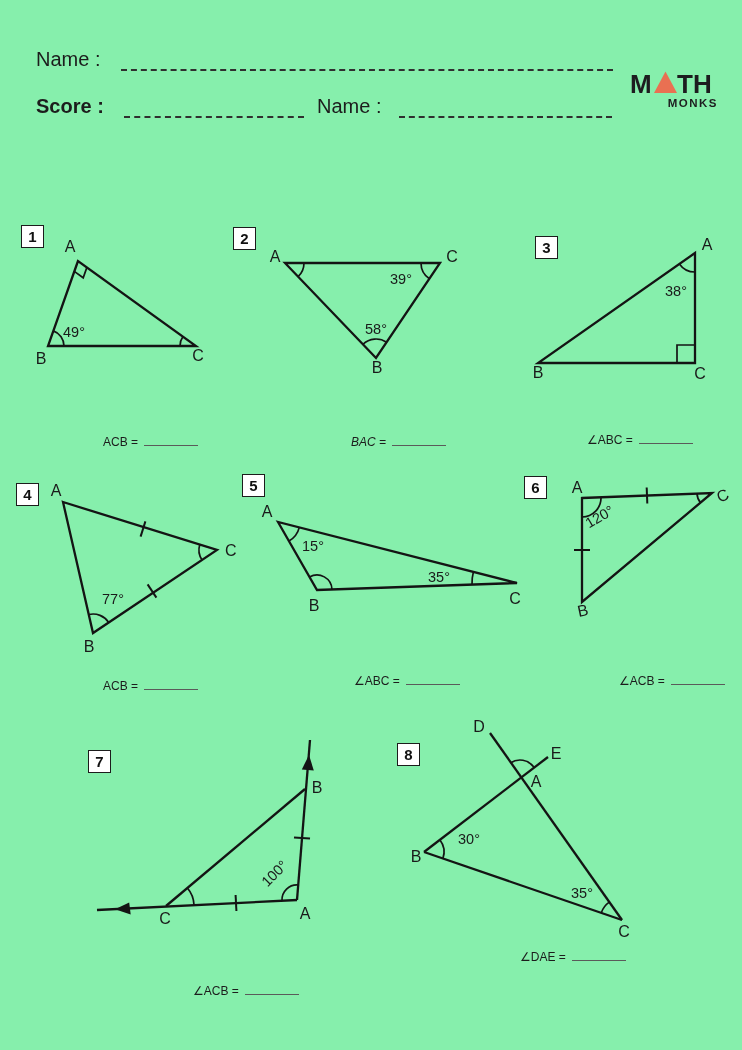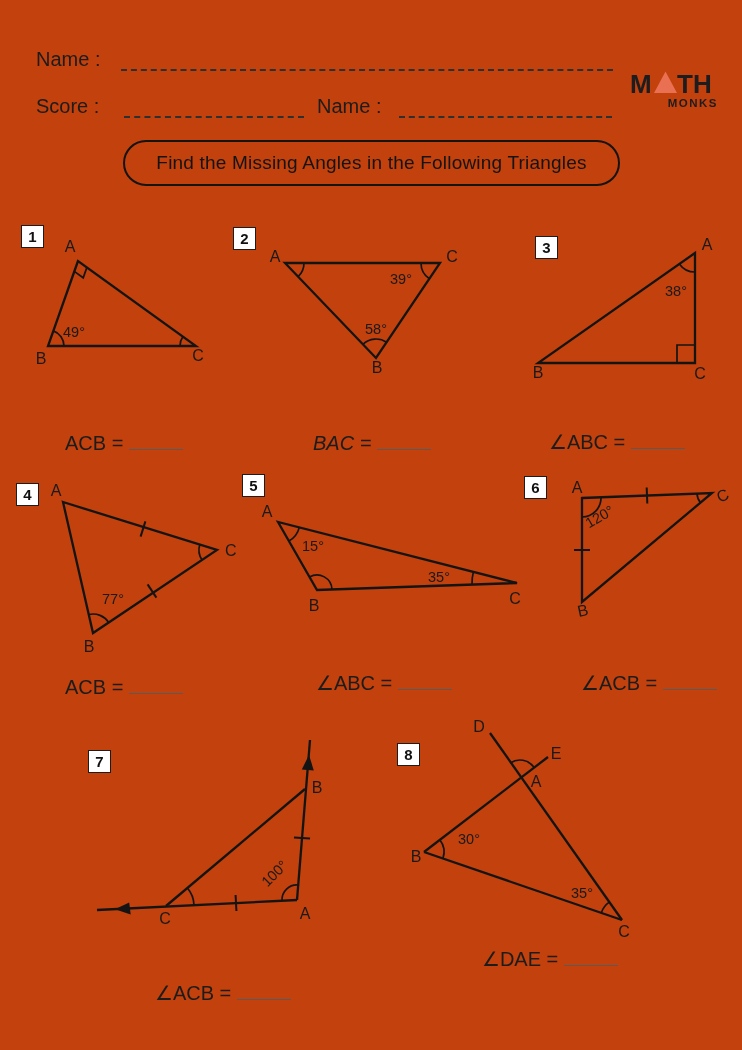--- a/index.html
+++ b/index.html
@@ -1,65 +1,64 @@
 <!DOCTYPE html>
 <html><head>
 <meta charset="utf-8">
 <style>
   html,body{margin:0;padding:0;background:#e8e8e8;}
   .page{
-    position:relative;width:742px;height:1050px;background:#c2410c;
+    position:relative;width:742px;height:1050px;background:#86efac;
     font-family:"Liberation Sans","DejaVu Sans",sans-serif;color:#1a1a1a;
     overflow:hidden;margin:0 auto;
   }
   .abs{position:absolute;}
   .hdr-label{font-size:20px;color:#1c1c1c;}
   .dash-line{border-bottom:2px dashed #2f2f2f;height:18px;}
   .title-box{
     left:123px;top:140px;width:497px;height:46px;
     border:2.5px solid #141414;border-radius:24px;
     display:flex;align-items:center;justify-content:center;
     font-size:19px;color:#141414;letter-spacing:.2px;box-sizing:border-box;
   }
   .numbox{
     width:23px;height:23px;border:1.8px solid #1c1c1c;box-sizing:border-box;
     display:flex;align-items:center;justify-content:center;
     font-size:15px;font-weight:bold;color:#111;background:#fff;
   }
-  .answer{font-size:20px;color:#1c1c1c;white-space:nowrap;}
+  .answer{font-size:12px;color:#1c1c1c;white-space:nowrap;margin-left:38px;}
   .blank{display:inline-block;width:54px;height:13px;border-bottom:1.7px solid #5a5a5a;margin-left:6px;}
   svg{overflow:visible;}
   svg text{font-family:"Liberation Sans","DejaVu Sans",sans-serif;fill:#1a1a1a;font-size:16px;}
   svg text.ang{font-size:14.5px;}
   .tri{stroke:#141414;stroke-width:2.3;fill:none;stroke-linejoin:miter;}
   .mark{stroke:#141414;stroke-width:1.7;fill:none;}
   .tick{stroke:#141414;stroke-width:2;fill:none;}
   .arrow{fill:#141414;stroke:none;}
 </style>
 </head>
 <body>
 
 <div class="page">
 
   <div class="abs hdr-label" style="left:36px;top:48px;">Name :</div>
   <div class="abs dash-line" style="left:121px;top:51px;width:492px;"></div>
 
-  <div class="abs hdr-label" style="left:36px;top:95px;">Score :</div>
+  <div class="abs hdr-label" style="left:36px;top:95px;font-weight:bold;">Score :</div>
   <div class="abs dash-line" style="left:124px;top:98px;width:180px;"></div>
   <div class="abs hdr-label" style="left:317px;top:95px;">Name :</div>
   <div class="abs dash-line" style="left:399px;top:98px;width:213px;"></div>
 
   <svg class="abs" style="left:630px;top:66px;" width="90" height="46" viewBox="0 0 90 46">
     <text x="0" y="27" style="font-size:26px;font-weight:bold;fill:#1d1d1f;">M</text>
     <polygon points="24,27 35.5,5.5 47,27" fill="#E97052"></polygon>
     <text x="47" y="27" style="font-size:26px;font-weight:bold;fill:#1d1d1f;">TH</text>
     <text x="88" y="41" text-anchor="end" style="font-size:11.5px;font-weight:bold;letter-spacing:1.5px;fill:#1d1d1f;">MONKS</text>
   </svg>
 
-  <div class="abs title-box">Find the Missing Angles in the Following Triangles</div>
 
   <div class="abs numbox" style="left:21px;top:225px;">1</div>
   <svg class="abs" style="left:20px;top:230px;" width="200" height="150" viewBox="0 0 200 150">
     <path class="tri" d="M58,31 L28,116 L176,116 Z"></path>
     <path class="mark" d="M54.3,41.4 L63.2,47.8 L66.9,37.4"></path>
     <path class="mark" d="M44,116 A16,16 0 0 0 33.3,100.9"></path>
     <path class="mark" d="M160,116 A16,16 0 0 1 163,106.6"></path>
     <text x="50" y="22" text-anchor="middle">A</text>
     <text x="21" y="134" text-anchor="middle">B</text>
     <text x="178" y="131" text-anchor="middle">C</text>

